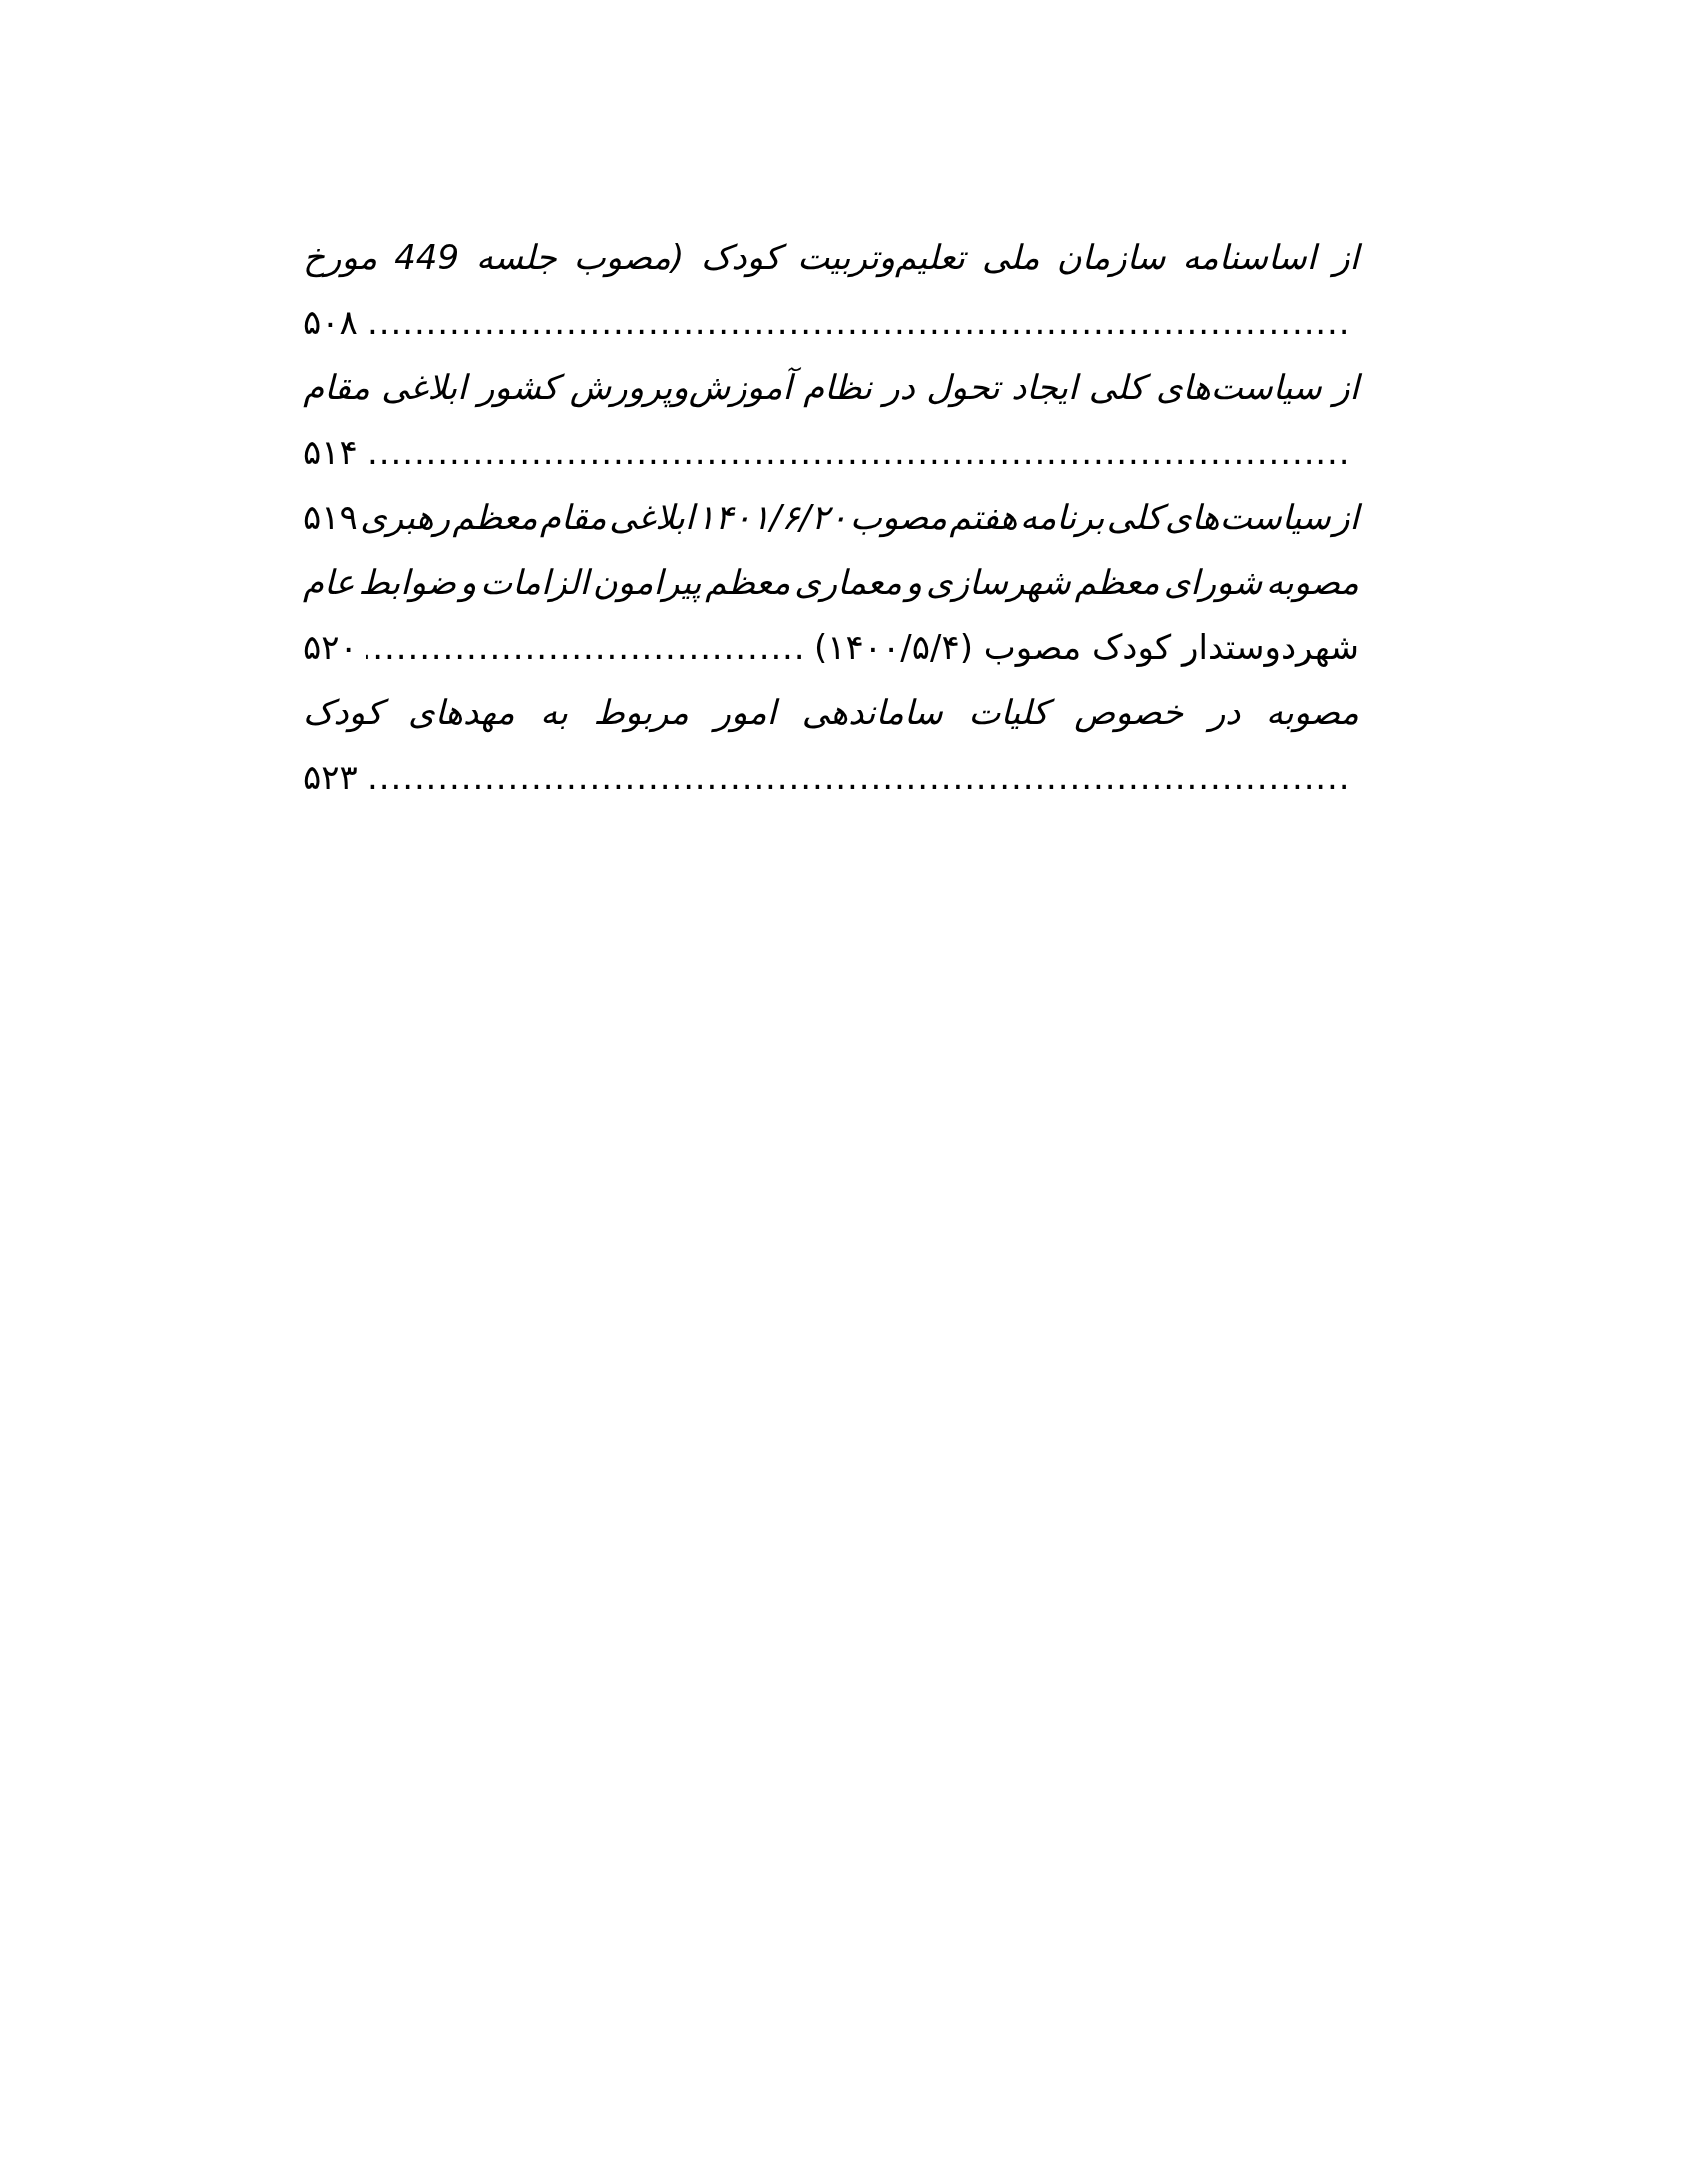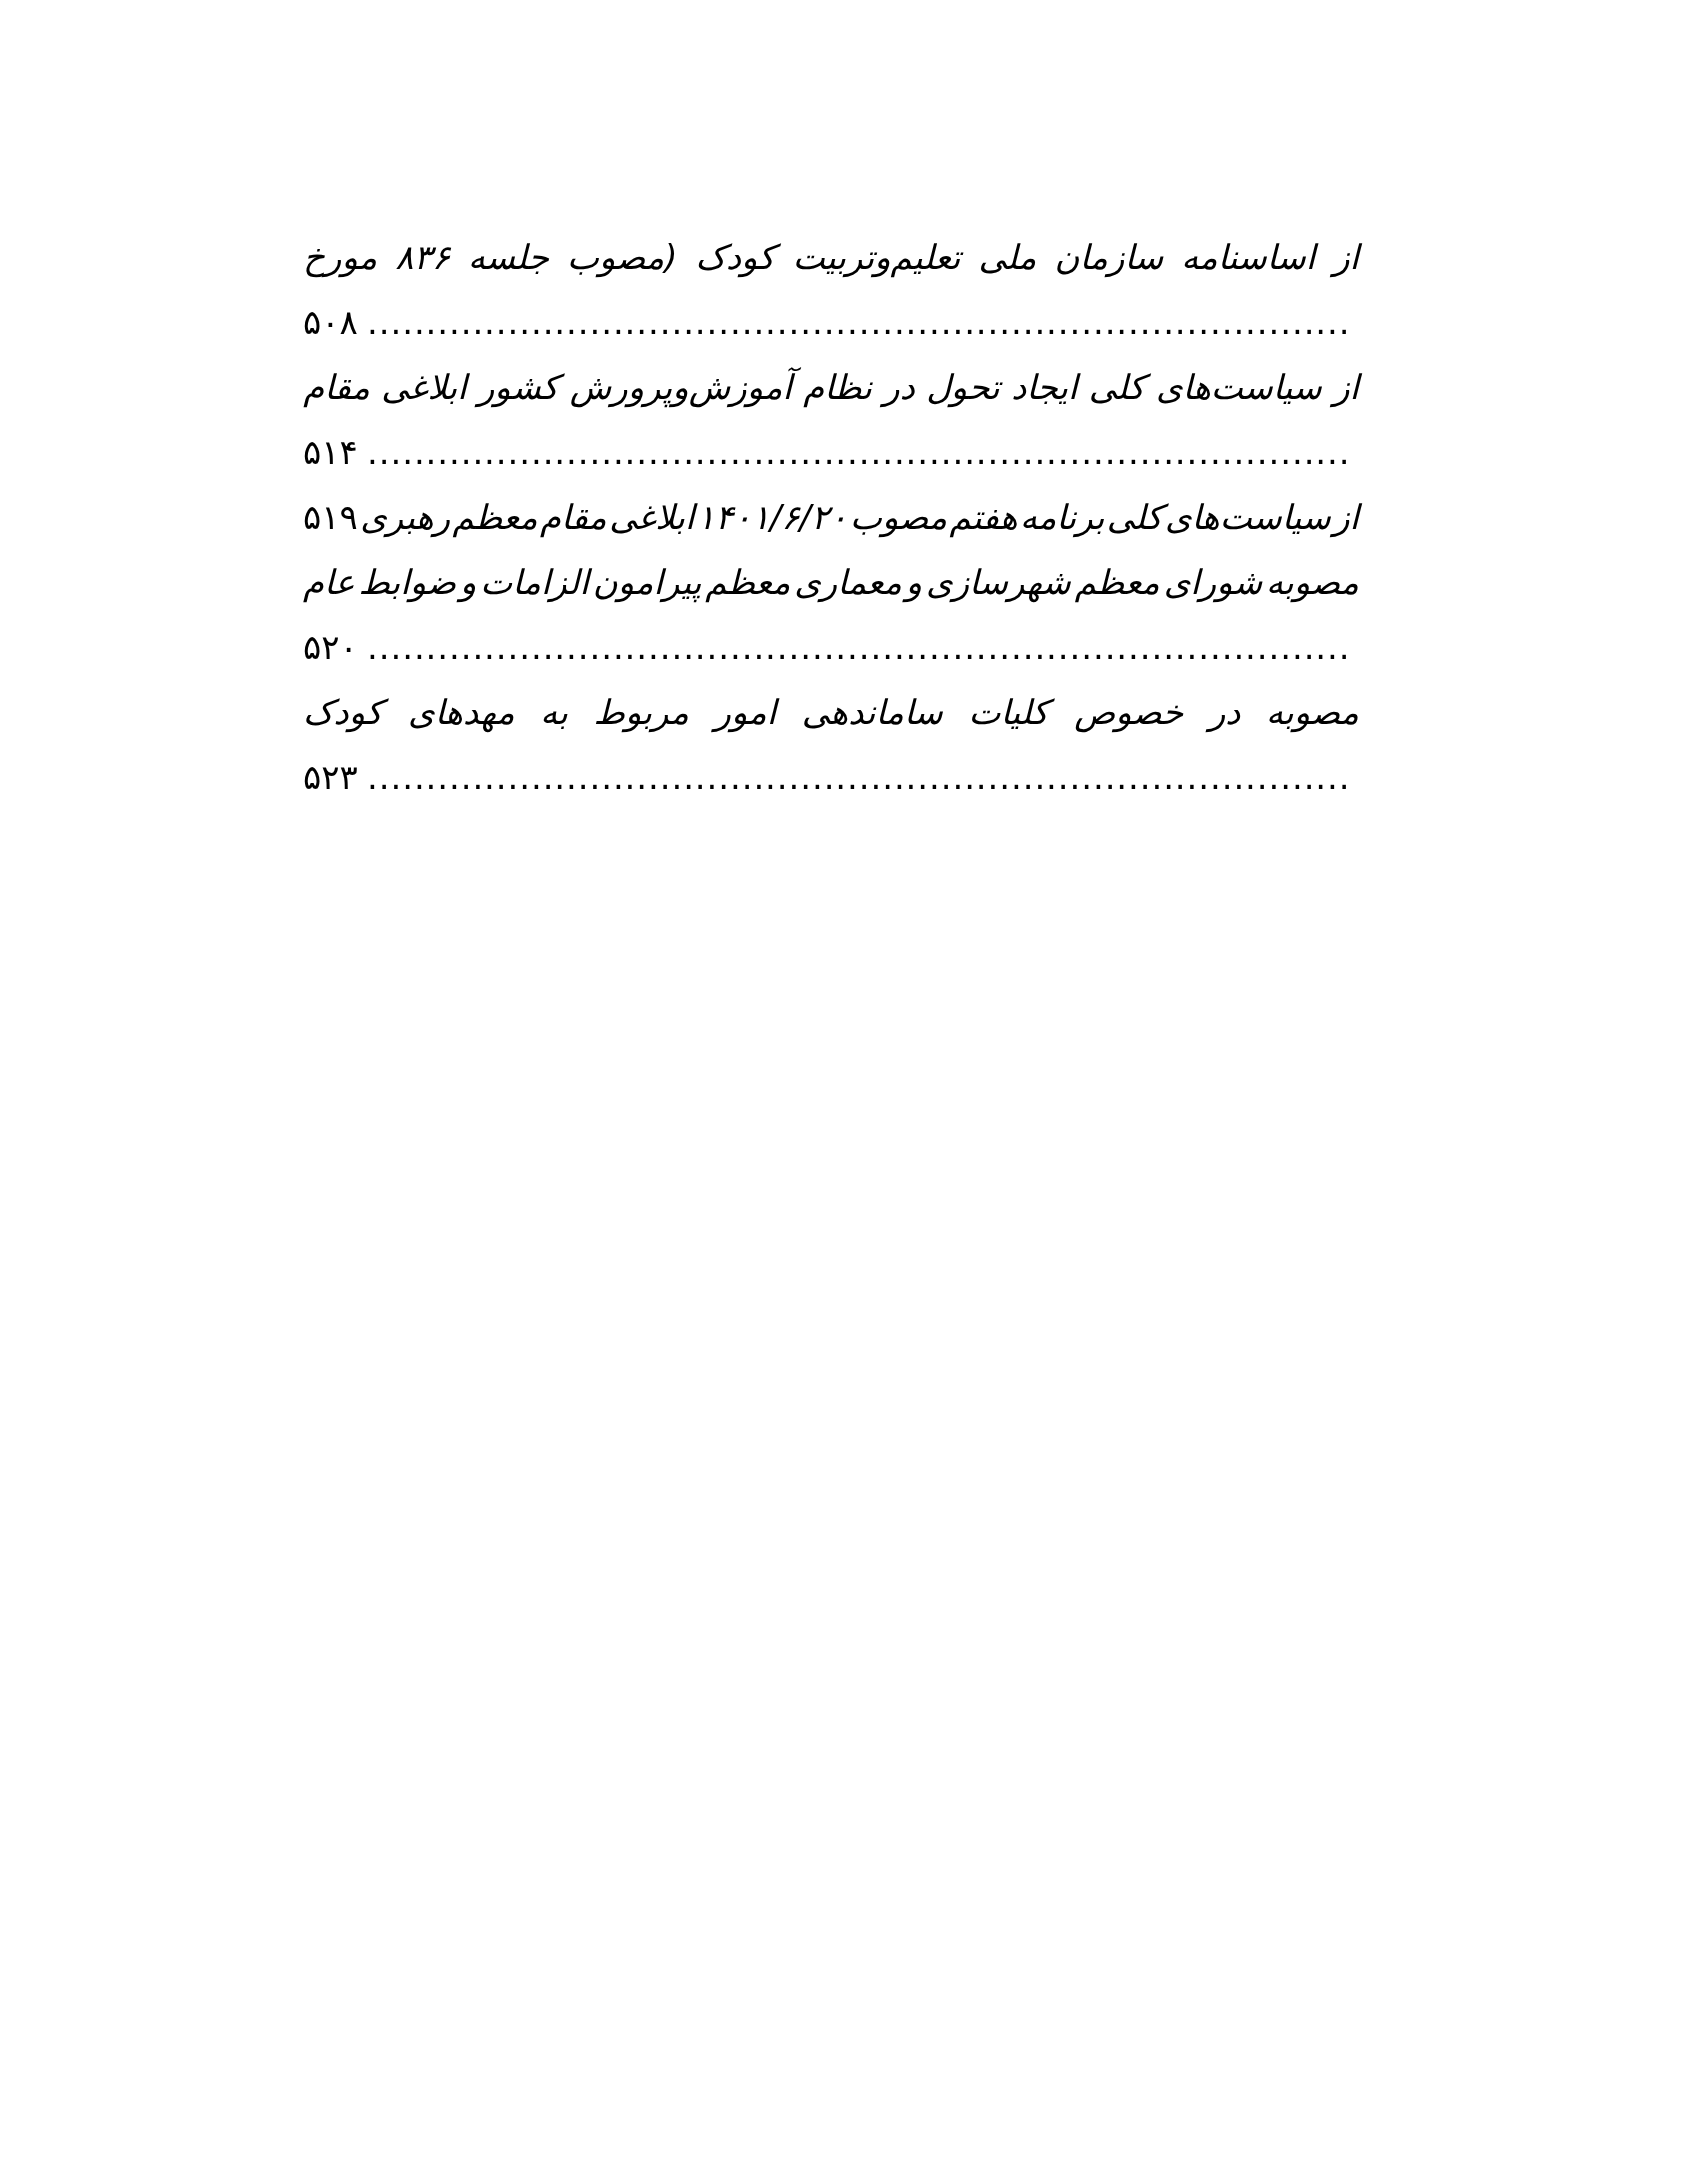--- a/index.html
+++ b/index.html
@@ -61,21 +61,21 @@
 
     <div class="row jline">
         <span class="w">از</span>
         <span class="w">اساسنامه</span>
         <span class="w">سازمان</span>
         <span class="w">ملی</span>
         <span class="w">تعلیم‌وتربیت</span>
         <span class="w">کودک</span>
         <span class="w">(مصوب</span>
         <span class="w">جلسه</span>
-        <span class="w">۸۳۶</span>
+        <span class="w">449</span>
         <span class="w">مورخ</span>
       </div>
     <div class="row lline">
         <span class="leader">............................................................................................................................................................................................................................</span>
         <span class="pg">۵۰۸</span>
       </div>
 
     <div class="row jline">
         <span class="w">از</span>
         <span class="w">سیاست‌های</span>
@@ -117,20 +117,21 @@
         <span class="w">و</span>
         <span class="w">معماری</span>
         <span class="w">معظم</span>
         <span class="w">پیرامون</span>
         <span class="w">الزامات</span>
         <span class="w">و</span>
         <span class="w">ضوابط</span>
         <span class="w">عام</span>
       </div>
     <div class="row lline">
+        <span class="t">شهردوستدار کودک مصوب (۱۴۰۰/۵/۴)</span>
         <span class="leader">............................................................................................................................................................................................................................</span>
         <span class="pg">۵۲۰</span>
       </div>
 
     <div class="row jline">
         <span class="w">مصوبه</span>
         <span class="w">در</span>
         <span class="w">خصوص</span>
         <span class="w">کلیات</span>
         <span class="w">ساماندهی</span>

